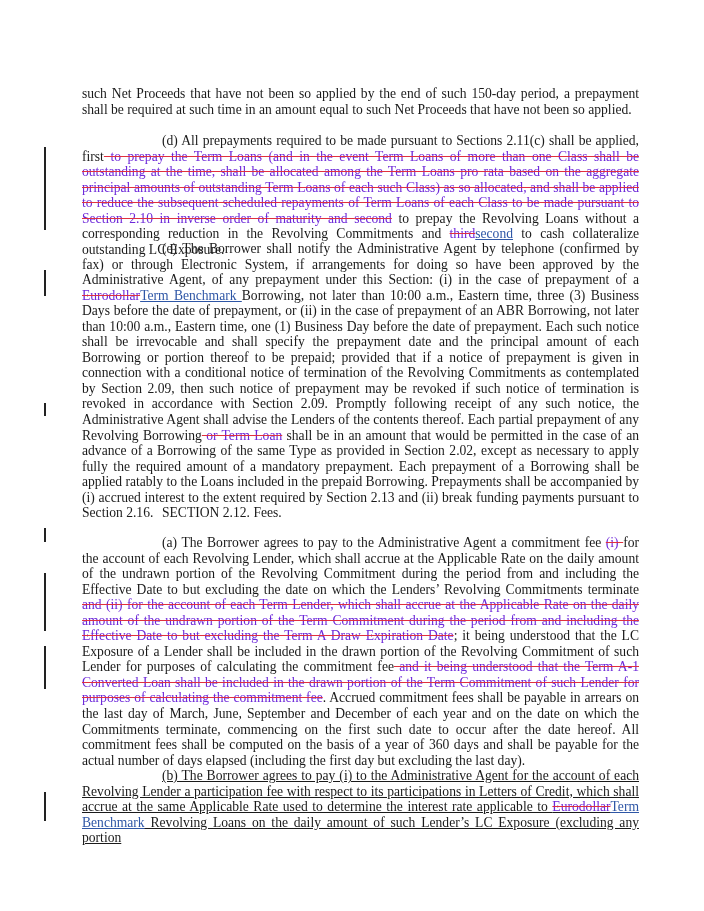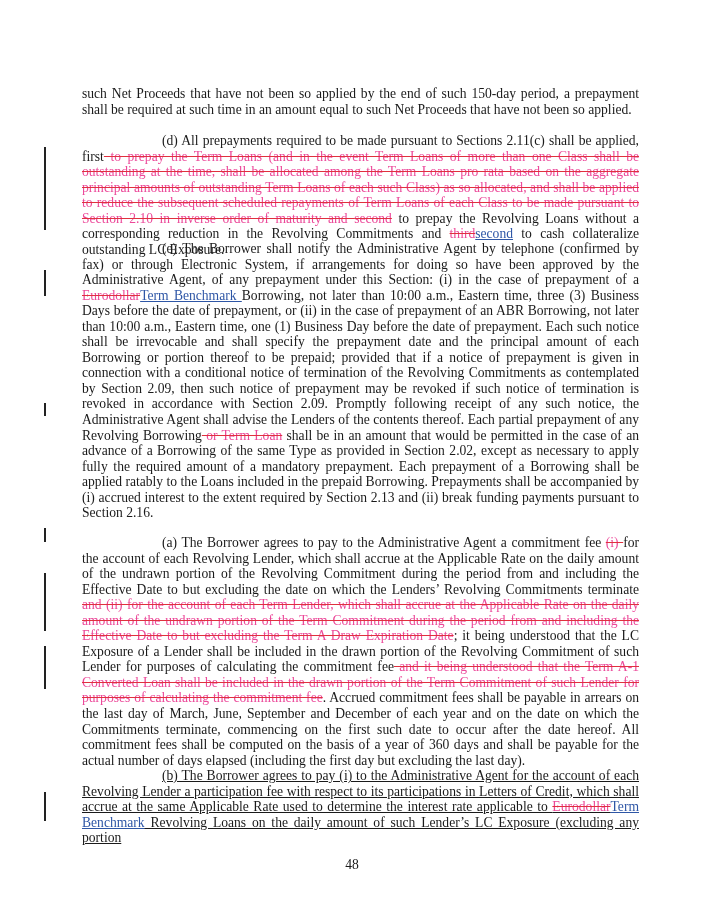--- a/index.html
+++ b/index.html
@@ -8,21 +8,21 @@
       position: absolute; left: 0; top: 0; width: 704px; height: 669px; background: #ffffff;
     }
     .text {
       position: absolute; left: 82px; width: 557px;
       font-family: "Liberation Serif", serif;
       font-size: 13.6px; line-height: 15.55px; color: #1a1a1a;
       text-align: justify;
     }
     .para { margin: 0; text-align: justify; }
     .indent { text-indent: 80px; }
-    .del { color: #ec4899; text-decoration: line-through; text-decoration-color: #e0303f; }
+    .del { color: #6d28d9; text-decoration: line-through; text-decoration-color: #e0303f; }
     .ins { color: #2e56a6; text-decoration: underline; text-decoration-color: #2e56a6; }
     .ul { }
     .changebar {
       position: absolute; left: 44px; width: 2px; background: #222222;
     }
     .pagenum {
       position: absolute; left: 0; width: 704px; top: 857px; text-align: center;
       font-family: "Liberation Serif", serif; font-size: 13.6px; color: #1a1a1a;
     }
   </style>
@@ -44,23 +44,25 @@
   </div>
 
   <div class="text" style="top:133px;">
     <p class="para indent"><span>(d)  All prepayments required to be made pursuant to Sections 2.11(c) shall be applied, </span><span class="ul">first</span><span class="del"> to prepay the Term Loans (and in the event Term Loans of more than one Class shall be outstanding at the time, shall be allocated among the Term Loans pro rata based on the aggregate principal amounts of outstanding Term Loans of each such Class) as so allocated, and shall be applied to reduce the subsequent scheduled repayments of Term Loans of each Class to be made pursuant to Section 2.10 in inverse order of maturity and </span><span class="del">second</span><span> to prepay the Revolving Loans without a corresponding reduction in the Revolving Commitments and </span><span class="del">third</span><span class="ins">second</span><span> to cash collateralize outstanding LC Exposure.</span></p>
   </div>
 
   <div class="text" style="top:241px;">
     <p class="para indent"><span>(e)  The Borrower shall notify the Administrative Agent by telephone (confirmed by fax) or through Electronic System, if arrangements for doing so have been approved by the Administrative Agent, of any prepayment under this Section:  (i) in the case of prepayment of a </span><span class="del">Eurodollar</span><span class="ins">Term Benchmark </span><span>Borrowing, not later than 10:00 a.m., Eastern time, three (3) Business Days before the date of prepayment, or (ii) in the case of prepayment of an ABR Borrowing, not later than 10:00 a.m., Eastern time, one (1) Business Day before the date of prepayment.  Each such notice shall be irrevocable and shall specify the prepayment date and the principal amount of each Borrowing or portion thereof to be prepaid; </span><span class="ul">provided</span><span> that if a notice of prepayment is given in connection with a conditional notice of termination of the Revolving Commitments as contemplated by Section 2.09, then such notice of prepayment may be revoked if such notice of termination is revoked in accordance with Section 2.09.  Promptly following receipt of any such notice, the Administrative Agent shall advise the Lenders of the contents thereof.   Each partial prepayment of any Revolving Borrowing</span><span class="del"> or Term Loan</span><span> shall be in an amount that would be permitted in the case of an advance of a Borrowing of the same Type as provided in Section 2.02, except as necessary to apply fully the required amount of a mandatory prepayment.  Each prepayment of a Borrowing shall be applied ratably to the Loans included in the prepaid Borrowing.  Prepayments shall be accompanied by (i) accrued interest to the extent required by Section 2.13 and (ii) break funding payments pursuant to Section 2.16.</span></p>
   </div>
 
+  <div class="text" style="top:505px;">
+    <p class="para indent"><span>SECTION 2.12.  </span><span class="ul">Fees</span><span>.</span></p>
+  </div>
 
   <div class="text" style="top:535px;">
     <p class="para indent"><span>(a) The Borrower agrees to pay to the Administrative Agent a commitment fee </span><span class="del">(i) </span><span>for the account of each Revolving Lender, which shall accrue at the Applicable Rate on the daily amount of the undrawn portion of the Revolving Commitment during the period from and including the Effective Date to but excluding the date on which the Lenders’ Revolving Commitments terminate</span><span class="del"> and (ii) for the account of each Term Lender, which shall accrue at the Applicable Rate on the daily amount of the undrawn portion of the Term Commitment during the period from and including the Effective Date to but excluding the Term A Draw Expiration Date</span><span>; it being understood that the LC Exposure of a Lender shall be included in the drawn portion of the Revolving Commitment of such Lender for purposes of calculating the commitment fee</span><span class="del"> and it being understood that the Term A-1 Converted Loan shall be included in the drawn portion of the Term Commitment of such Lender for purposes of calculating the commitment fee</span><span>.  Accrued commitment fees shall be payable in arrears on the last day of March, June, September and December of each year and on the date on which the Commitments terminate, commencing on the first such date to occur after the date hereof.  All commitment fees shall be computed on the basis of a year of 360 days and shall be payable for the actual number of days elapsed (including the first day but excluding the last day).</span></p>
   </div>
 
   <div class="text" style="top:768px;text-decoration:underline;">
     <p class="para indent"><span>(b)  The Borrower agrees to pay (i) to the Administrative Agent for the account of each Revolving Lender a participation fee with respect to its participations in Letters of Credit, which shall accrue at the same Applicable Rate used to determine the interest rate applicable to </span><span class="del">Eurodollar</span><span class="ins">Term Benchmark</span><span> Revolving Loans on the daily amount of such Lender’s LC Exposure (excluding any portion</span></p>
   </div>
 
-  <div class="pagenum">48</div>
 </div>
 
 </body></html>

